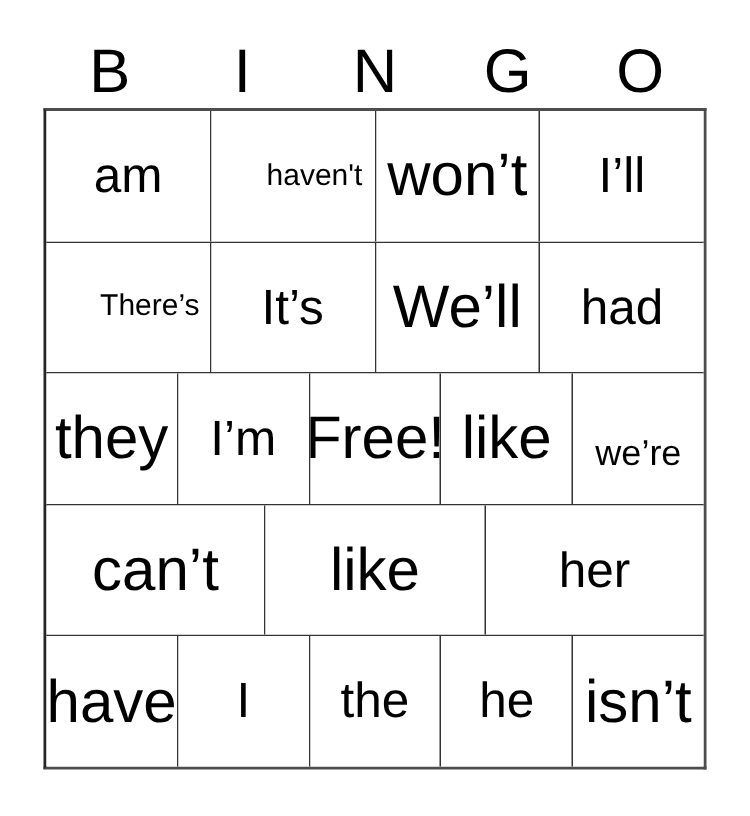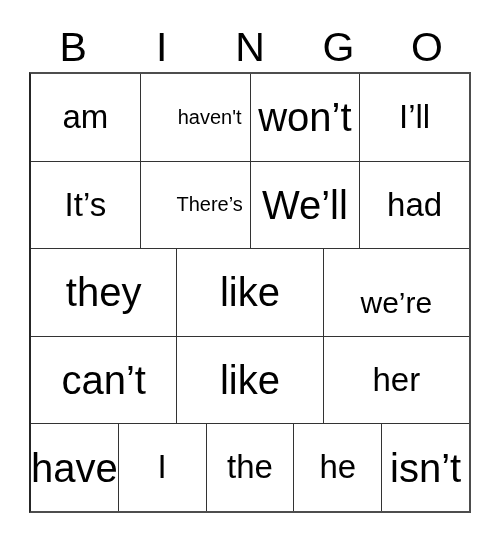--- a/index.html
+++ b/index.html
@@ -86,21 +86,21 @@
     display: block;
     text-align: center;
     line-height: 1.05;
     white-space: nowrap;
     color: #000000;
     user-select: none;
   }
   
   .size-lg  { font-size: 33px; }
   .size-md  { font-size: 40px; }
-  .size-sm  { font-size: 30px; margin-top: 20px; }
+  .size-sm  { font-size: 24px; margin-top: 20px; }
   .size-xs  { font-size: 20px; margin-left: 29px; }
 </style>
 </head>
 <body>
 
 <div id="card">
 
   <div id="header-row">
     <div class="header-cell">
       <span>B</span>
@@ -131,36 +131,42 @@
       <div class="grid-cell">
         <span class="cell-text size-md">won’t</span>
       </div>
       <div class="grid-cell">
         <span class="cell-text size-lg">I’ll</span>
       </div>
     </div>
 
     <div class="grid-row">
       <div class="grid-cell">
+        <span class="cell-text size-xs">There’s</span>
+      </div>
+      <div class="grid-cell">
         <span class="cell-text size-lg">It’s</span>
       </div>
       <div class="grid-cell">
-        <span class="cell-text size-xs">There’s</span>
-      </div>
-      <div class="grid-cell">
         <span class="cell-text size-md">We’ll</span>
       </div>
       <div class="grid-cell">
         <span class="cell-text size-lg">had</span>
       </div>
     </div>
 
     <div class="grid-row">
       <div class="grid-cell">
         <span class="cell-text size-md">they</span>
+      </div>
+      <div class="grid-cell">
+        <span class="cell-text size-lg">I’m</span>
+      </div>
+      <div class="grid-cell">
+        <span class="cell-text size-md">Free!</span>
       </div>
       <div class="grid-cell">
         <span class="cell-text size-md">like</span>
       </div>
       <div class="grid-cell">
         <span class="cell-text size-sm">we’re</span>
       </div>
     </div>
 
     <div class="grid-row">

